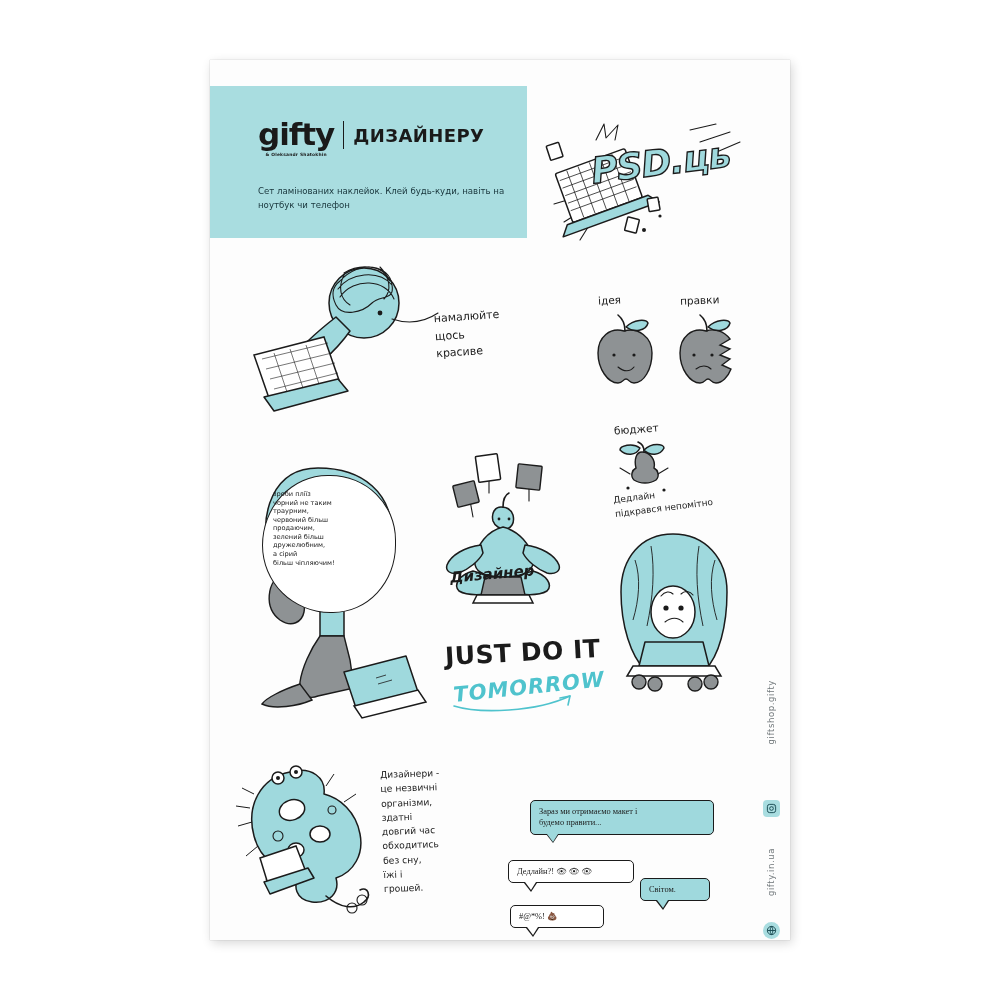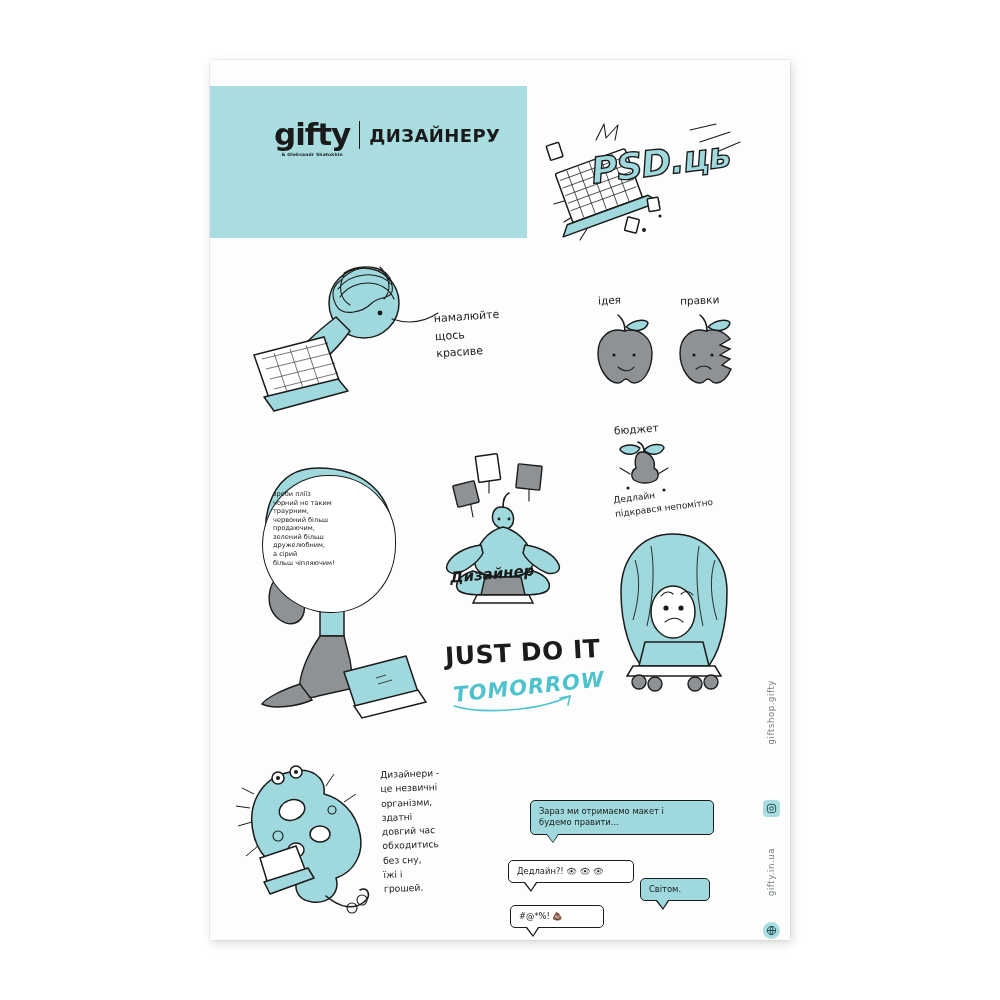--- a/index.html
+++ b/index.html
@@ -46,21 +46,20 @@
     align-items: flex-start;
   }
   .brand-logo {
     font-family: "DejaVu Sans", sans-serif;
     font-size: 31px;
     font-weight: 700;
     letter-spacing: -1px;
     color: #1a1a1a;
     line-height: 1;
     position: relative;
-    margin-left: 16px;
   }
   .brand-sub {
     font-size: 4.4px;
     color: #1a1a1a;
     text-align: center;
     letter-spacing: 0.2px;
     margin-top: 2px;
     line-height: 1.35;
   }
   .brand-divider {
@@ -182,20 +181,21 @@
   .bubble {
     position: absolute;
     background: #9fd9dd;
     border: 1.5px solid #1b1b1b;
     border-radius: 5px;
     padding: 5px 8px;
     font-size: 8.4px;
     line-height: 1.35;
     color: #1b1b1b;
     white-space: pre-line;
+    font-family: Liberation Serif, serif;
   }
   .bubble.white { background: #ffffff; }
   .bubble:after {
     content: "";
     position: absolute;
     width: 0; height: 0;
     border-left: 6px solid transparent;
     border-right: 5px solid transparent;
     border-top: 8px solid #9fd9dd;
     bottom: -8px; left: 16px;
@@ -239,20 +239,22 @@
     <div class="header-block">
       <div class="brand-row">
         <div class="brand-logo">
           <span>gifty</span>
           <div class="brand-sub">&amp; Oleksandr
 Shatokhin</div>
         </div>
         <div class="brand-divider"></div>
         <div class="brand-title">ДИЗАЙНЕРУ</div>
       </div>
+      <div class="header-desc">Сет ламінованих наклейок.
+Клей будь-куди, навіть на ноутбук чи телефон</div>
     </div>
 
     <svg class="art" style="left:330px; top:60px;" width="240" height="140" viewBox="0 0 240 140">
 
       <path class="st-thin" d="M56 20 l8 -16 l2 14 l12 -13 l-3 15 M150 10 l26 -6 M160 22 l30 -10 M172 34 l28 -12"></path>
       <path class="st-thin" d="M40 92 l-16 10 M34 78 l-20 6 M50 104 l-10 16"></path>
 
       <g transform="rotate(-20 70 70)">
         <rect class="fill-white" x="24" y="36" width="74" height="52" rx="2"></rect>
         <g stroke="#1b1b1b" stroke-width="0.7">

